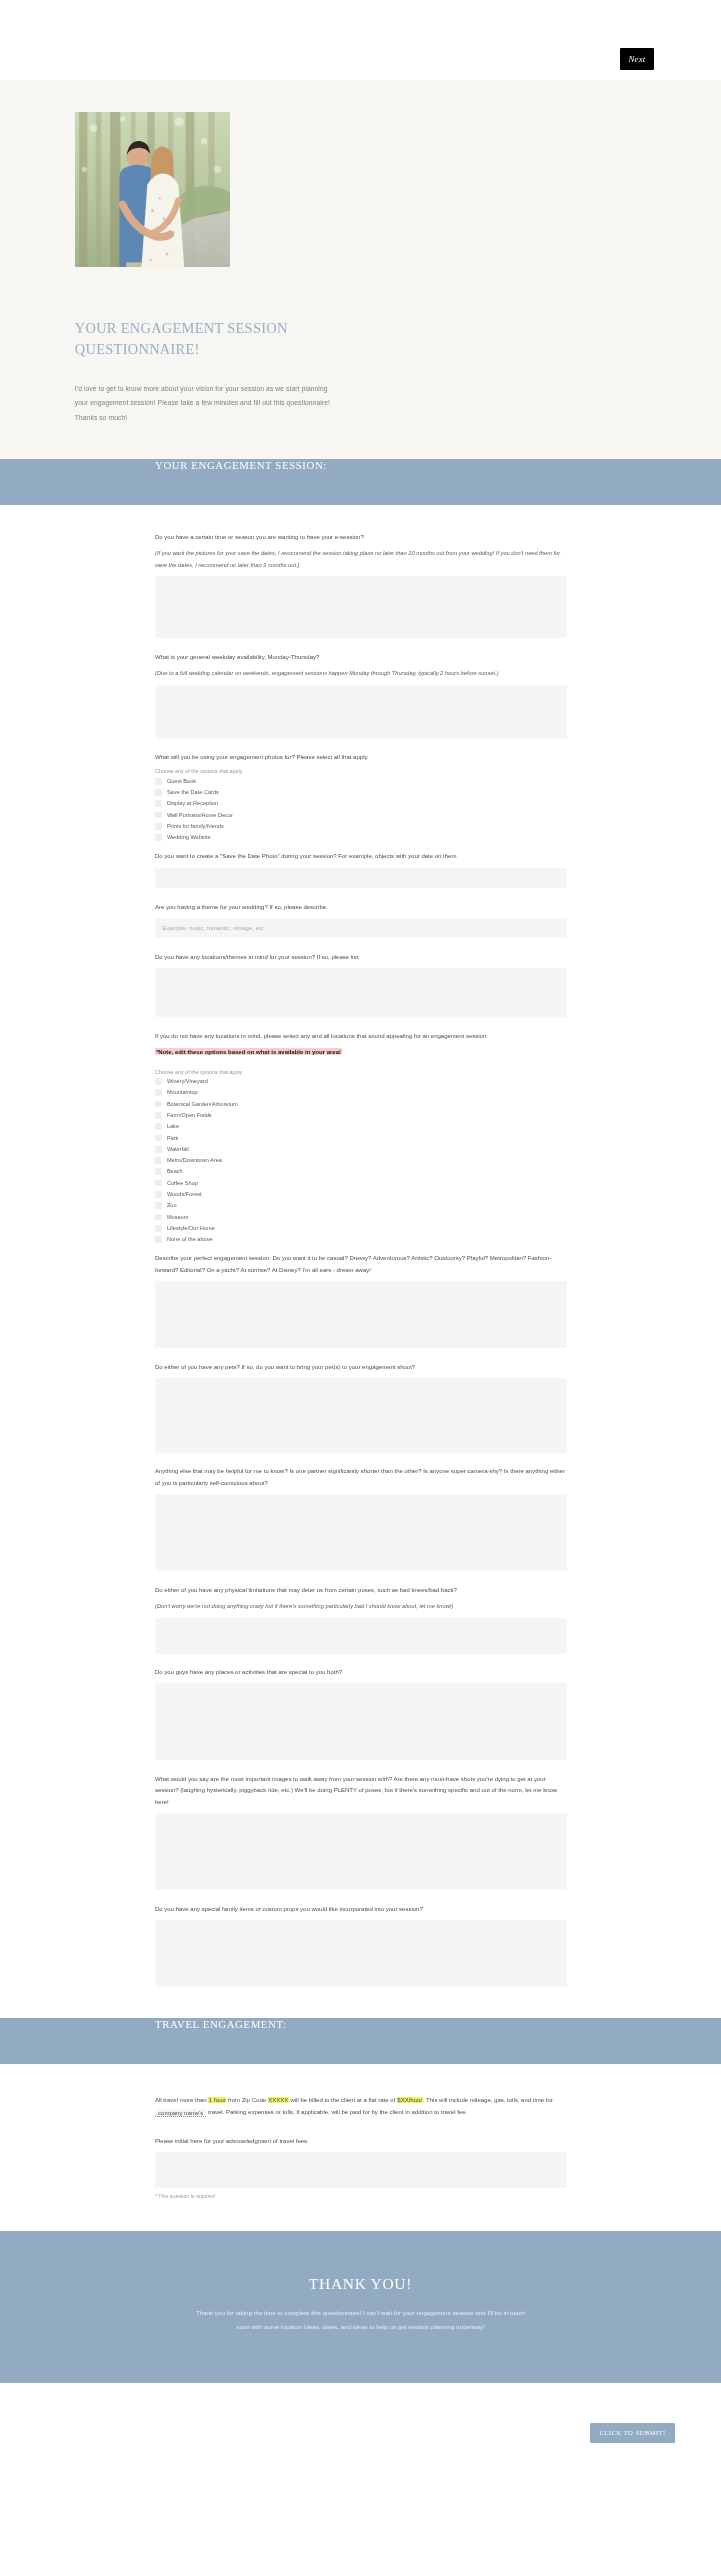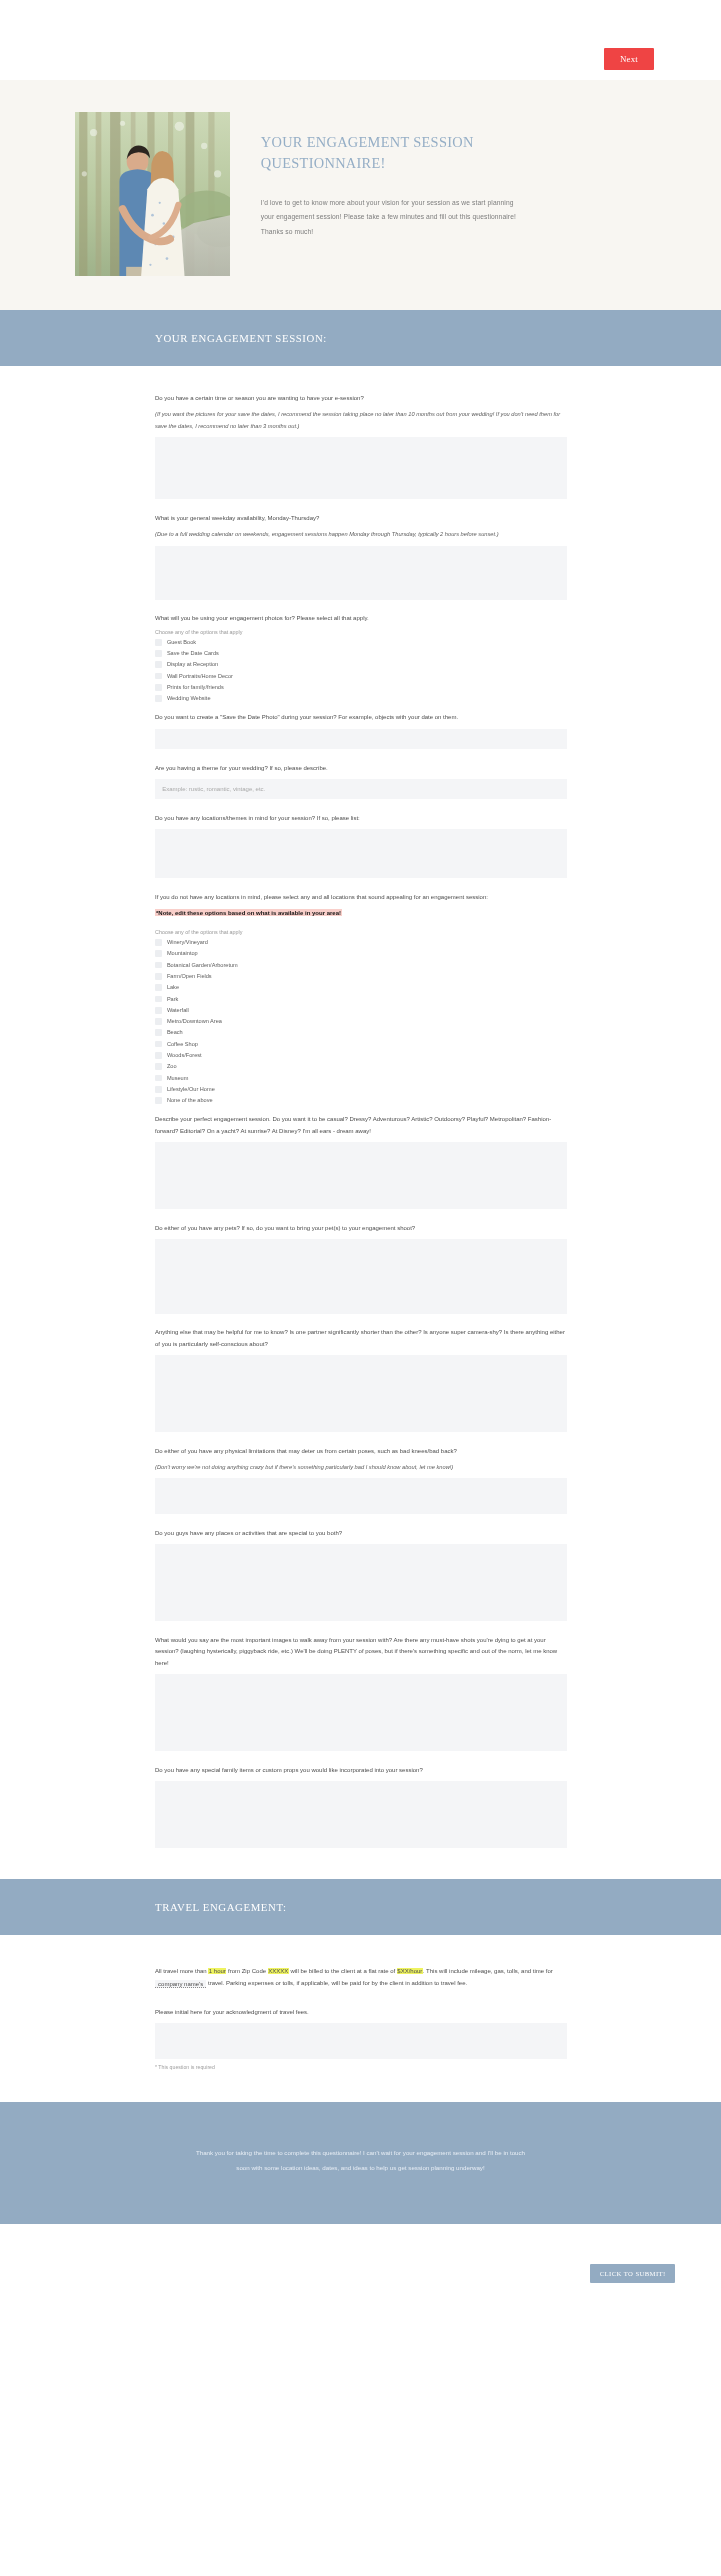--- a/index.html
+++ b/index.html
@@ -15,49 +15,51 @@
   
   .topbar {
     height:80px;
     background:#ffffff;
     position:relative;
   }
   .next-btn {
     position:absolute;
     right:67px;
     top:48px;
-    width:50px;
+    width:34px;
     height:21.6px;
-    background:#ef4444;
+    background:#000000;
     color:#ffffff;
     border:none;
     font-family:"Liberation Serif", serif;
     font-size:8.8px;
     letter-spacing:0.2px;
     cursor:pointer;
     display:flex;
     align-items:center;
     justify-content:center;
     border-radius:1px;
+    font-style:italic;
   }
 
   
   .hero {
     background:#f8f6f2;
     padding:32px 0 34px 0;
     display:flex;
     align-items:flex-start;
   }
   .hero-inner {
     width:592px;
     margin:0 auto;
     display:flex;
     gap:31px;
     align-items:flex-start;
     padding-left:10.3px;
+    flex-direction:column;
   }
   .hero-photo {
     width:155px;
     height:164px;
     flex:0 0 155px;
     position:relative;
     overflow:hidden;
     background:#cdd9c0;
   }
   .hero-photo svg { display:block; width:100%; height:100%; }
@@ -76,23 +78,23 @@
     font-size:6.7px;
     line-height:2.15;
     color:#7d7d7d;
     margin:0;
     letter-spacing:0.1px;
   }
 
   
   .banner {
     background:#93abc2;
-    height:56px;
+    height:46px;
     display:flex;
-    align-items:center;
+    align-items:flex-start;
   }
   .banner h2 {
     font-family:"Liberation Serif", serif;
     font-weight:400;
     color:#ffffff;
     font-size:10.8px;
     letter-spacing:0.6px;
     margin:0 0 0 0;
     padding-left:155px;
   }
@@ -510,19 +512,20 @@
   <div class="form-inner">
     <p class="travel-p"><span>All travel more than </span><span class="hl">1 hour</span><span> from Zip Code </span><span class="hl">XXXXX</span><span> will be billed to the client at a flat rate of </span><span class="hl">$XX/hour</span><span>. This will include mileage, gas, tolls, and time for </span><span class="blank">company name's</span><span> travel. Parking expenses or tolls, if applicable, will be paid for by the client in addition to travel fee.</span></p>
 
     <p class="q-text">Please initial here for your acknowledgment of travel fees.</p>
     <textarea class="ta h70" style=""></textarea>
     <p class="required-note">* This question is required</p>
   </div>
 </div>
 
 <div class="thanks">
+  <h2>THANK YOU!</h2>
   <p>Thank you for taking the time to complete this questionnaire! I can't wait for your engagement session and I'll be in touch soon with some location ideas, dates, and ideas to help us get session planning underway!</p>
 </div>
 
 <div class="submit-wrap">
   <button class="submit-btn">CLICK TO SUBMIT!</button>
 </div>
 
 
 </body></html>

